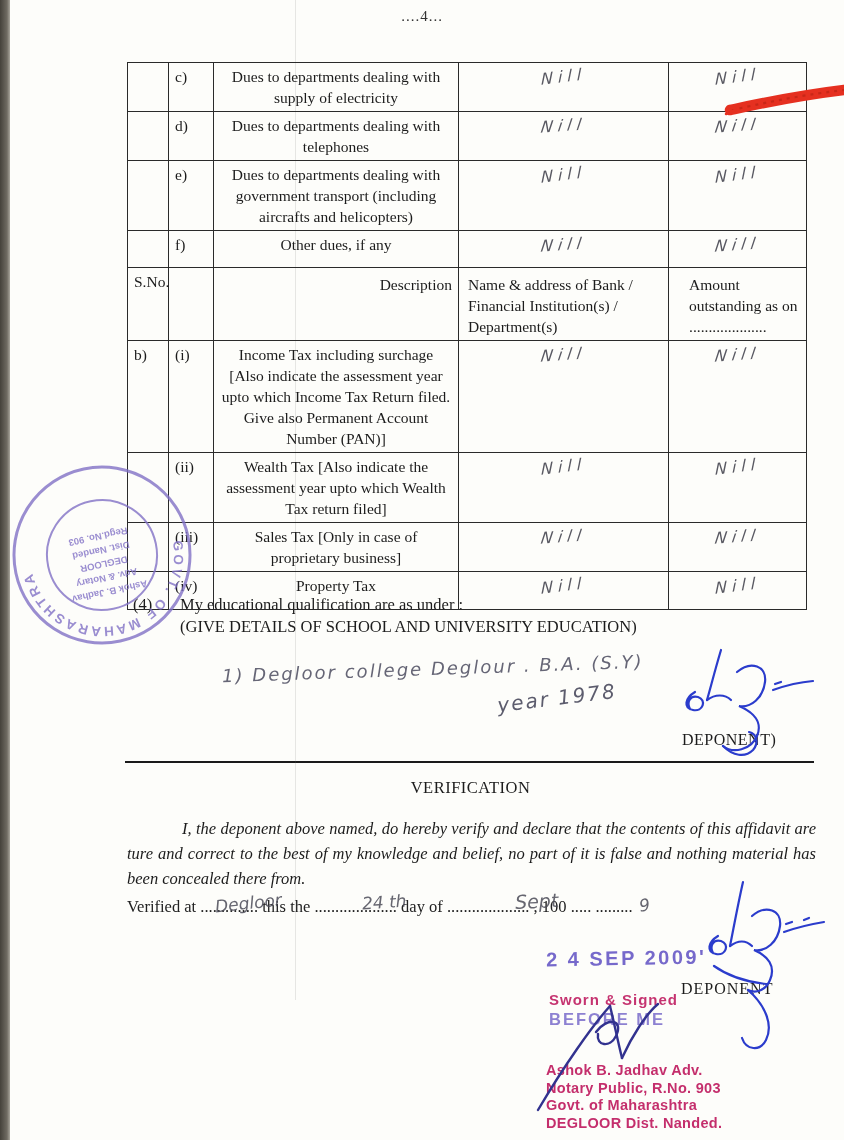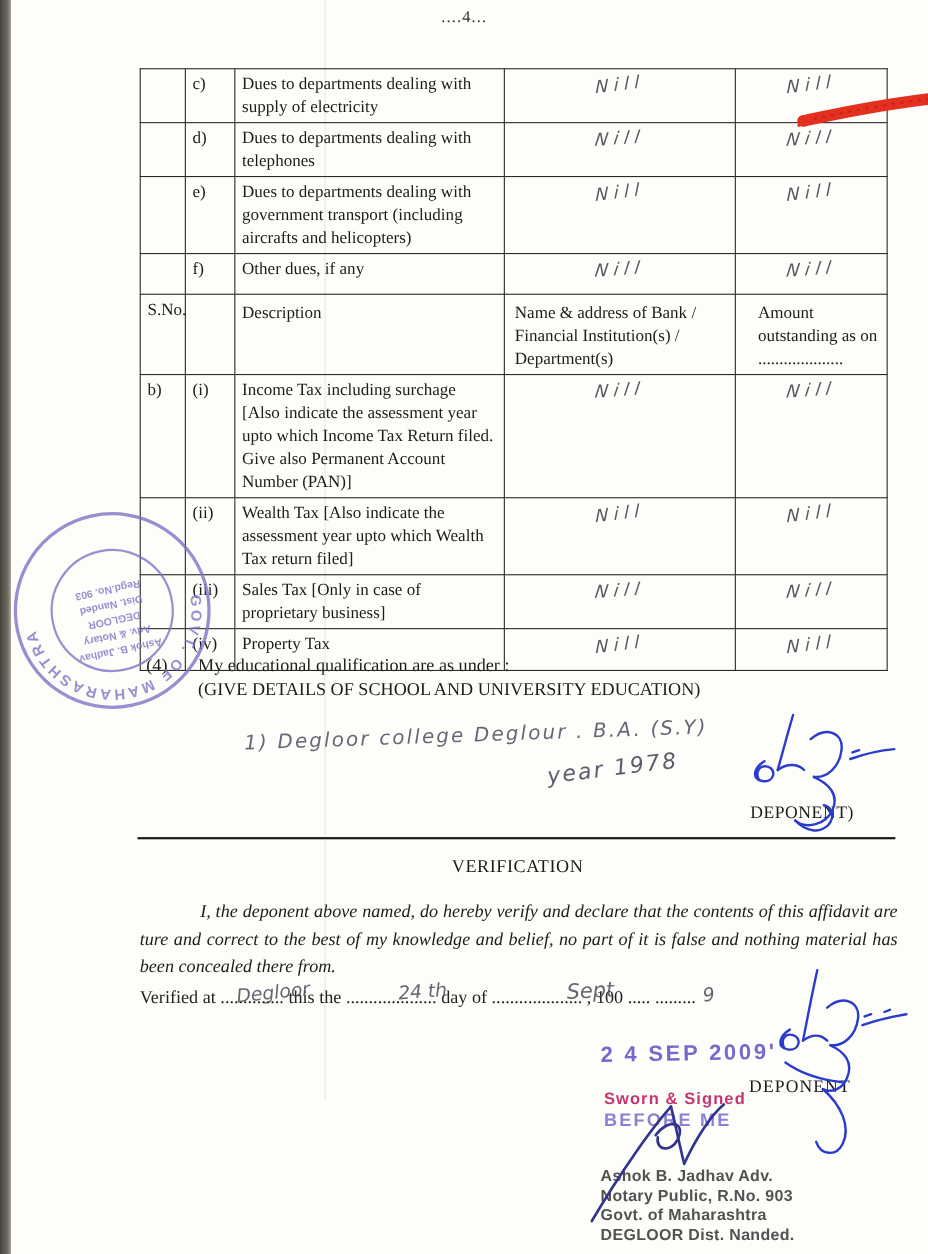--- a/index.html
+++ b/index.html
@@ -12,24 +12,24 @@
   .page-number{position:absolute;left:0;top:8px;width:844px;text-align:center;
         font-size:15px;letter-spacing:1px;color:#333;}
 
   
   table.dues{position:absolute;left:127px;top:62px;width:679px;border-collapse:collapse;
         table-layout:fixed;z-index:2;}
   table.dues td{border:1.6px solid #2a2a2a;vertical-align:top;font-size:15.5px;
         line-height:21px;padding:3px 6px;}
   td.c-sno{text-align:left;padding-left:4px;}
   td.c-code{text-align:left;padding-left:8px;}
-  td.c-desc{padding-left:9px;padding-right:4px;}
+  td.c-desc{padding-left:9px;padding-right:4px;text-align:center;}
   td.c-bank,td.c-amt{vertical-align:middle;text-align:center;}
   tr.hdr td{vertical-align:top;}
-  tr.hdr td.c-desc{text-align:left;padding-top:6px;}
+  tr.hdr td.c-desc{text-align:right;padding-top:6px;}
   tr.hdr td.c-bank{text-align:left;vertical-align:top;padding-top:6px;padding-left:9px;}
   tr.hdr td.c-amt{text-align:left;vertical-align:top;padding-top:6px;padding-left:20px;}
 
   
   .hw{font-family:"DejaVu Sans", sans-serif;font-style:italic;color:#3d3d48;}
   .nil{display:inline-block;font-size:16px;letter-spacing:5px;opacity:.85;
         transform:rotate(-4deg) skewX(-12deg);}
   tr:nth-child(odd) .nil{transform:rotate(-7deg) skewX(-8deg);}
   .hw-edu1{position:absolute;left:222px;top:658px;font-size:18px;letter-spacing:2px;
         color:#565668;transform:rotate(-2deg);opacity:.9;white-space:nowrap;z-index:3;}
@@ -53,21 +53,21 @@
 
   
   .st-purple{font-family:"Liberation Sans", sans-serif;font-weight:bold;}
   .date-stamp{position:absolute;left:546px;top:947px;font-size:20px;letter-spacing:2.5px;
         color:#685ac6;transform:rotate(-1deg);opacity:.9;z-index:4;}
   .sworn1{position:absolute;left:549px;top:991px;font-size:15px;letter-spacing:1px;
         color:#be185d;opacity:.88;z-index:4;}
   .sworn2{position:absolute;left:549px;top:1010px;font-size:16.5px;letter-spacing:2px;
         color:#7e70cc;opacity:.88;z-index:4;}
   .notary{position:absolute;left:546px;top:1062px;font-size:14.5px;line-height:17.5px;
-        color:#404040;letter-spacing:.3px;opacity:.9;z-index:4;}
+        color:#be185d;letter-spacing:.3px;opacity:.9;z-index:4;}
   .deponent2{position:absolute;left:681px;top:980px;font-size:16px;letter-spacing:1px;z-index:5;}
 
   svg{position:absolute;overflow:visible;}
   .sigA{left:655px;top:628px;z-index:5;}
   .sigB{left:688px;top:874px;z-index:5;}
   .sigC{left:518px;top:988px;z-index:6;}
   .round-stamp{left:0px;top:447px;z-index:5;opacity:.8;}
   .thread{left:724px;top:80px;z-index:7;}
 </style>
 </head>

